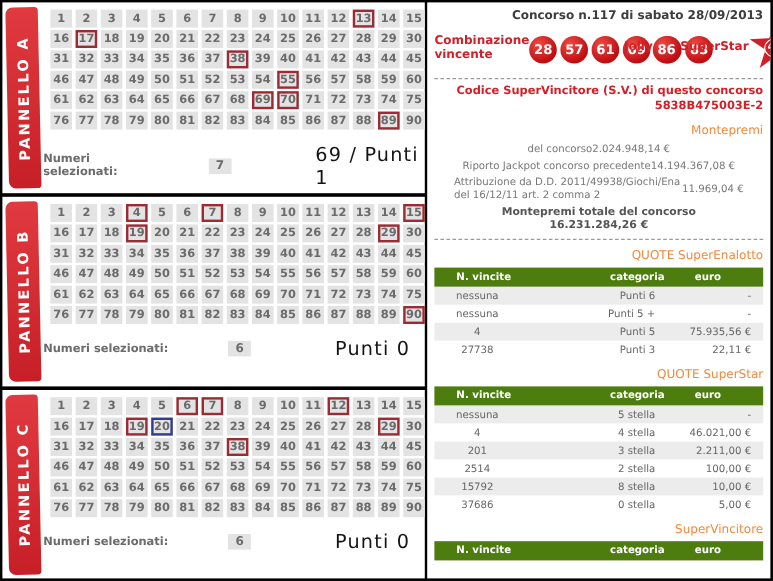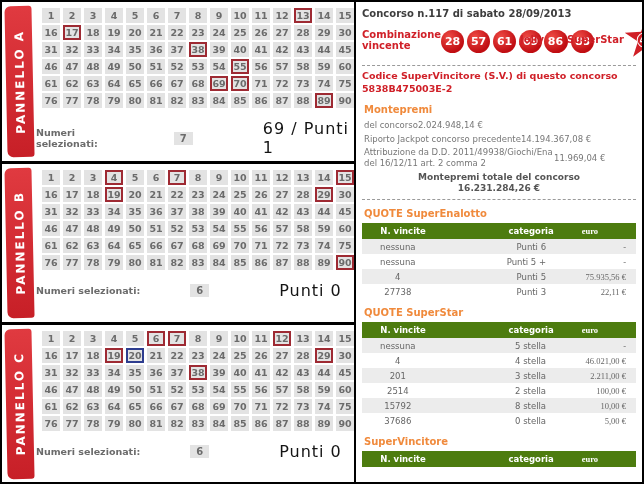--- a/index.html
+++ b/index.html
@@ -22,48 +22,48 @@
   .cell.sel  { border:2px solid #9e2a33; }
   .cell.selblue { border:2px solid #2e3d8f; }
   .panel-foot { display:flex; align-items:center; margin-top:11px; margin-left:-6px;gap:44px; }
   .ns-label { font-size:9.5px; font-weight:bold; color:#6b6b6b; }
   .ns-count { background:#e3e3e3; color:#6b6b6b; font-size:10px; font-weight:bold;
               padding:1px 6px; margin-left:6px; }
   .annotation { font-size:16px; color:#141414; margin-left:26px; letter-spacing:1px; }
 
   
   .right { flex:1; background:#fff; padding:4px 6px 3px 6px; font-size:9px; color:#555; overflow:hidden; }
-  .r-title { text-align:left; font-weight:bold; color:#3d3d3d; font-size:10px; margin-top:2px; }
+  .r-title { text-align:right; font-weight:bold; color:#3d3d3d; font-size:10px; margin-top:2px; }
   .res-row { display:flex; margin-top:4px; }
   .res-col { display:flex; flex-direction:row; align-items:center; }
   .res-col.main { width:158px; }
   .res-col.jolly { width:62px; }
   .res-col.sstar { flex:1; }
   .res-label { color:#d02028; font-weight:bold; font-size:10px; margin-bottom:4px; }
   .balls { display:flex; gap:3px; }
   .ball { width:23px; height:23px; border-radius:50%;
           background:radial-gradient(circle at 35% 30%, #ee4a44, #c00d12 70%);
           color:#fff; font-weight:bold; font-size:11px; display:flex; align-items:center; justify-content:center; }
   .star { width:44px; height:42px; margin-top:-5px; background:#d01f26; position:relative;
           clip-path:polygon(50% 0%,61% 33%,98% 35%,68% 56%,79% 92%,50% 70%,21% 92%,32% 56%,2% 35%,39% 33%); }
   .star b { position:absolute; left:50%; top:52%; transform:translate(-50%,-50%);
             color:#fff; font-size:9px; border:1px solid #fff; border-radius:50%; padding:2px 2px; }
   .dashes { border-top:1px dashed #9a9a9a; margin:5px 0 4px 0; }
-  .codice { text-align:left; color:#d02028; font-weight:bold; font-size:9.5px; line-height:1.35; margin-top:3px; }
-  .sec-head { color:#f08a3c; font-weight:bold; font-size:10px; margin:8px 0 4px 2px; }
-  .mp-row { display:flex; justify-content:flex-start; align-items:center; padding:1.5px 2px; font-size:8.5px; color:#777; }
+  .codice { text-align:right; color:#d02028; font-weight:bold; font-size:9.5px; line-height:1.35; margin-top:3px; }
+  .sec-head { color:#f08a3c; font-weight:normal; font-size:10px; margin:8px 0 4px 2px;text-align:right; }
+  .mp-row { display:flex; justify-content:center; align-items:center; padding:1.5px 2px; font-size:8.5px; color:#777; }
   .mp-row .lbl { max-width:190px; line-height:1.25; }
   .mp-row.total { font-weight:bold; color:#555; font-size:9px;flex-direction:column; }
   .qtable { width:100%; margin-top:2px; }
   .q-head { display:flex; background:#4d7c0f; color:#fff; font-weight:bold; font-size:8.5px; padding:3px 0; }
   .q-row  { display:flex; font-size:8.5px; color:#666; padding:2.5px 0; background:#fff;gap:17px; }
   .q-row:nth-child(even) { background:#ececec; }
   .qc1 { width:30%; text-align:center; }
   .qc2 { width:40%; text-align:right; }
-  .qc3 { width:30%; text-align:right; padding-right:10px;font-family:Liberation Serif, serif; }
+  .qc3 { width:30%; text-align:right; padding-right:10px; }
 </style>
 </head>
 <body>
 
 <div class="root">
 
   <div class="left">
     <div class="panel">
       <div class="ribbon">
         <span>PANNELLO A</span>

